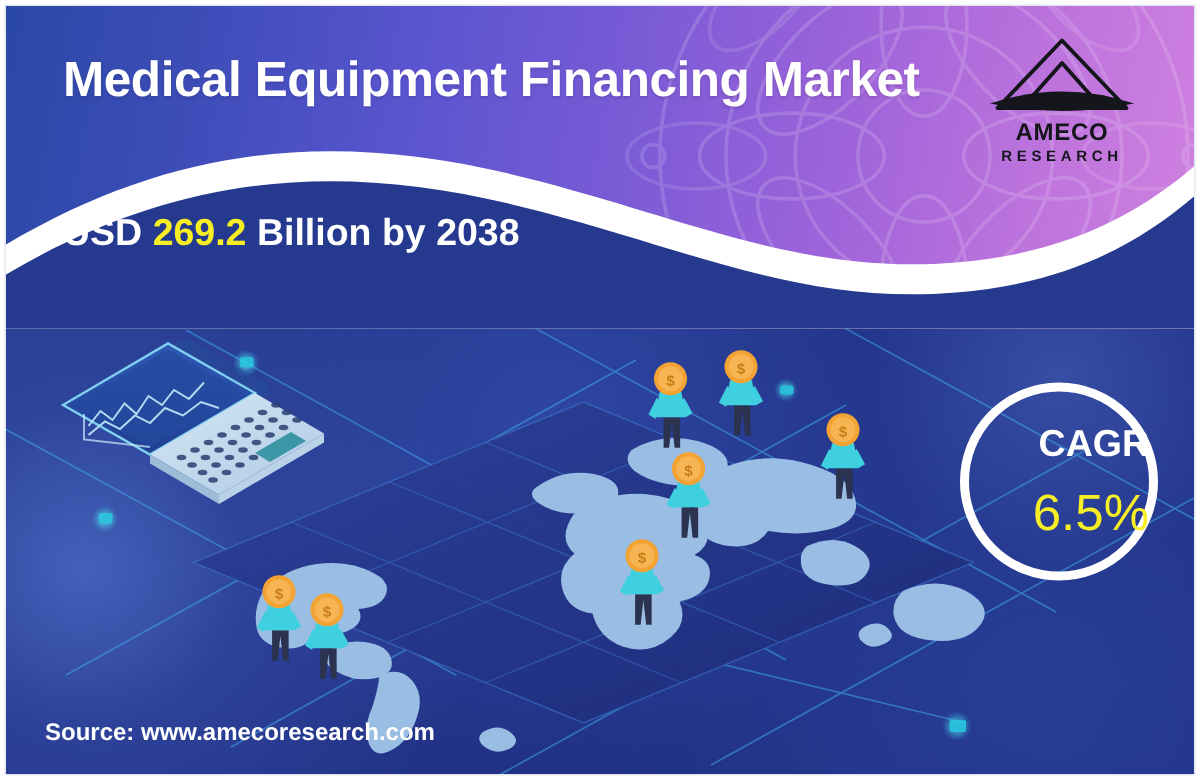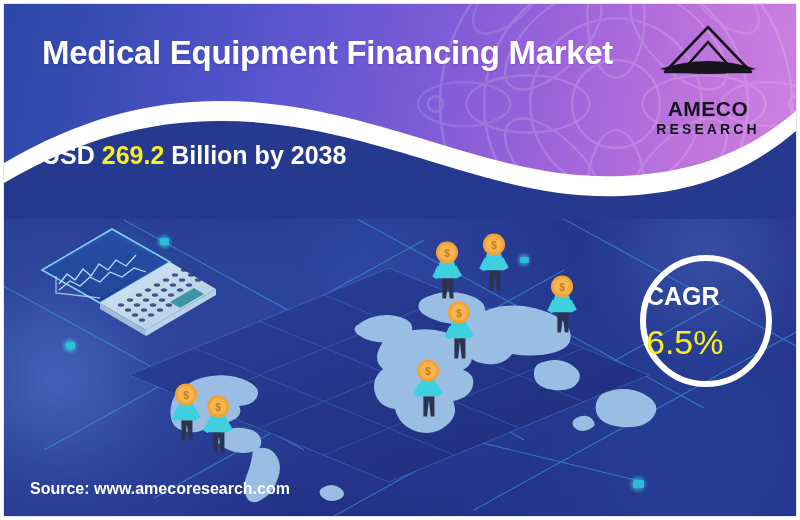--- a/index.html
+++ b/index.html
@@ -80,38 +80,38 @@
   .valueline .hl{font-weight:bold;color:#f7ee23;}
   .valueline .reg{font-weight:bold;}
 
   
   .logo{
     position:absolute;right:34px;top:18px;width:108px;height:96px;z-index:14;
     text-align:center;
   }
   .logo svg{display:block;}
   .logo-name{
-    font-size:21px;font-weight:bold;color:#14161c;letter-spacing:.5px;
-    line-height:1;margin-top:18px;
+    font-size:16px;font-weight:bold;color:#14161c;letter-spacing:.5px;
+    line-height:1;margin-top:1px;
   }
   .logo-sub{
-    font-size:14px;font-weight:bold;color:#14161c;letter-spacing:3.1px;
+    font-size:10px;font-weight:bold;color:#14161c;letter-spacing:3.1px;
     line-height:1;margin-top:3px;
   }
 
   
   .illus{position:absolute;left:4px;right:4px;top:150px;bottom:4px;overflow:hidden;}
   .illus svg{position:absolute;left:0;top:0;}
 
   
   .cagr{
     position:absolute;right:28px;top:255px;
     width:132px;height:132px;border-radius:50%;
     border:6px solid #ffffff;
-    display:flex;flex-direction:column;align-items:flex-start;justify-content:center;
+    display:flex;flex-direction:column;align-items:flex-end;justify-content:center;
     z-index:30;
   }
   .cagr-label{font-size:25px;font-weight:bold;color:#ffffff;line-height:1;}
   .cagr-value{font-size:34px;font-weight:normal;color:#f7ee23;line-height:1;margin-top:16px;}
 
   
   .source{
     position:absolute;left:30px;bottom:22px;
     font-size:16px;font-weight:bold;color:#ffffff;
     z-index:40;white-space:nowrap;margin-top:35px;

